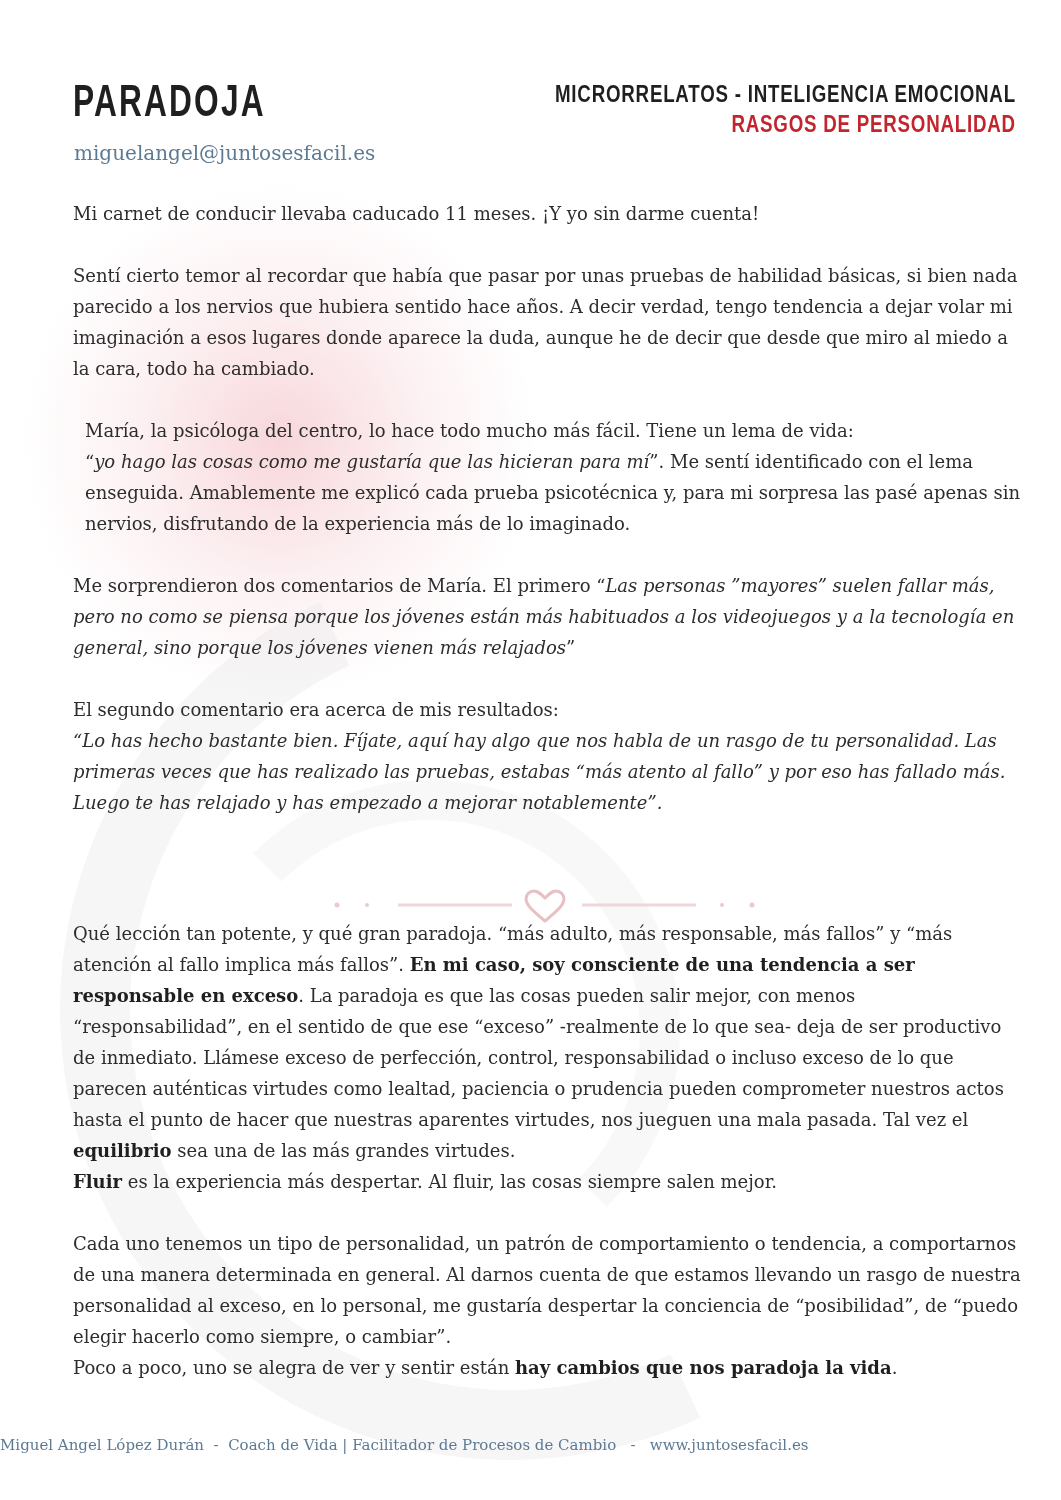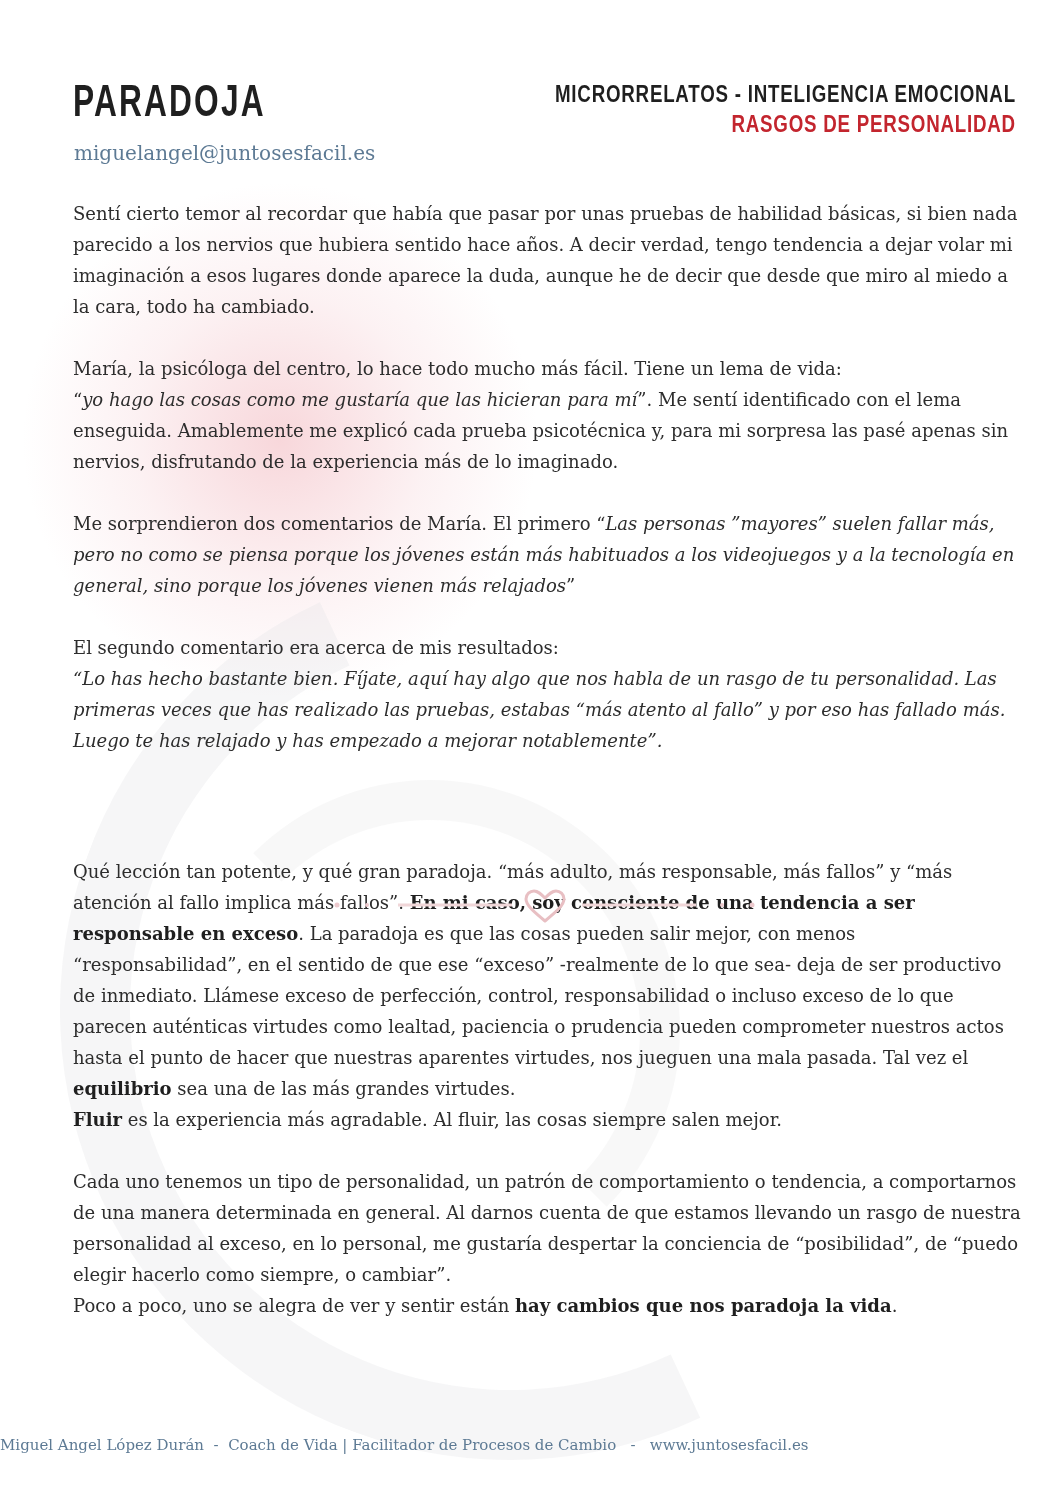--- a/index.html
+++ b/index.html
@@ -34,36 +34,37 @@
 
 <div class="title">PARADOJA</div>
 <div class="email">miguelangel@juntosesfacil.es</div>
 
 <div class="hdr-right">
   <div class="l1">MICRORRELATOS - INTELIGENCIA EMOCIONAL</div>
   <div class="l2">RASGOS DE PERSONALIDAD</div>
 </div>
 
 <div class="content">
+  <p>Mi carnet de conducir llevaba caducado 11 meses. ¡Y yo sin darme cuenta!</p>
   <p>Sentí cierto temor al recordar que había que pasar por unas pruebas de habilidad básicas, si bien nada parecido a los nervios que hubiera sentido hace años. A decir verdad, tengo tendencia a dejar volar mi imaginación a esos lugares donde aparece la duda, aunque he de decir que desde que miro al miedo a la cara, todo ha cambiado.</p>
-  <p style="margin-bottom:31px;">
+  <p style="margin-bottom:31px;margin-left:12px;">
     <span>María, la psicóloga del centro, lo hace todo mucho más fácil. Tiene un lema de vida:</span><br>
     <span>“</span><em>yo hago las cosas como me gustaría que las hicieran para mí</em><span>”. Me sentí identificado con el lema enseguida. Amablemente me explicó cada prueba psicotécnica y, para mi sorpresa las pasé apenas sin nervios, disfrutando de la experiencia más de lo imaginado.</span>
   </p>
   <p>
     <span>Me sorprendieron dos comentarios de María. El primero “</span><em>Las personas ”mayores” suelen fallar más, pero no como se piensa porque los jóvenes están más habituados a los videojuegos y a la tecnología en general, sino porque los jóvenes vienen más relajados</em><span>”</span>
   </p>
   <p style="margin-bottom:14px;">
     <span>El segundo comentario era acerca de mis resultados:</span><br>
     <em>“Lo has hecho bastante bien. Fíjate, aquí hay algo que nos habla de un rasgo de tu personalidad. Las primeras veces que has realizado las pruebas, estabas “más atento al fallo” y por eso has fallado más. Luego te has relajado y has empezado a mejorar notablemente”.</em>
   </p>
   <div style="height:86px;"></div>
   <p>
     <span>Qué lección tan potente, y qué gran paradoja. “más adulto, más responsable, más fallos” y “más atención al fallo implica más fallos”. </span><b>En mi caso, soy consciente de una tendencia a ser responsable en exceso</b><span>. La paradoja es que las cosas pueden salir mejor, con menos “responsabilidad”, en el sentido de que ese “exceso” -realmente de lo que sea- deja de ser productivo de inmediato. Llámese exceso de perfección, control, responsabilidad o incluso exceso de lo que parecen auténticas virtudes como lealtad, paciencia o prudencia  pueden comprometer nuestros actos hasta el punto de hacer que nuestras aparentes virtudes, nos jueguen una mala pasada. Tal vez el </span><b>equilibrio</b><span> sea una de las más grandes virtudes.</span><br>
-    <b>Fluir</b><span> es la experiencia más agradable. Al fluir, las cosas siempre salen mejor.</span>
+    <b>Fluir</b><span> es la experiencia más despertar. Al fluir, las cosas siempre salen mejor.</span>
   </p>
   <p>
     <span>Cada uno tenemos un tipo de personalidad, un patrón de comportamiento o tendencia, a comportarnos de una manera determinada en general. Al darnos cuenta de que estamos llevando un rasgo de nuestra personalidad al exceso, en lo personal, me gustaría despertar la conciencia de “posibilidad”, de “puedo elegir hacerlo como siempre, o cambiar”.</span><br>
     <span>Poco a poco, uno se alegra de ver y sentir están </span><b>hay cambios que nos paradoja la vida</b><span>.</span>
   </p>
 </div>
 
 <div class="divider">
   <svg width="430" height="36" viewBox="0 0 430 36">
     <g fill="#ecc9cd">

